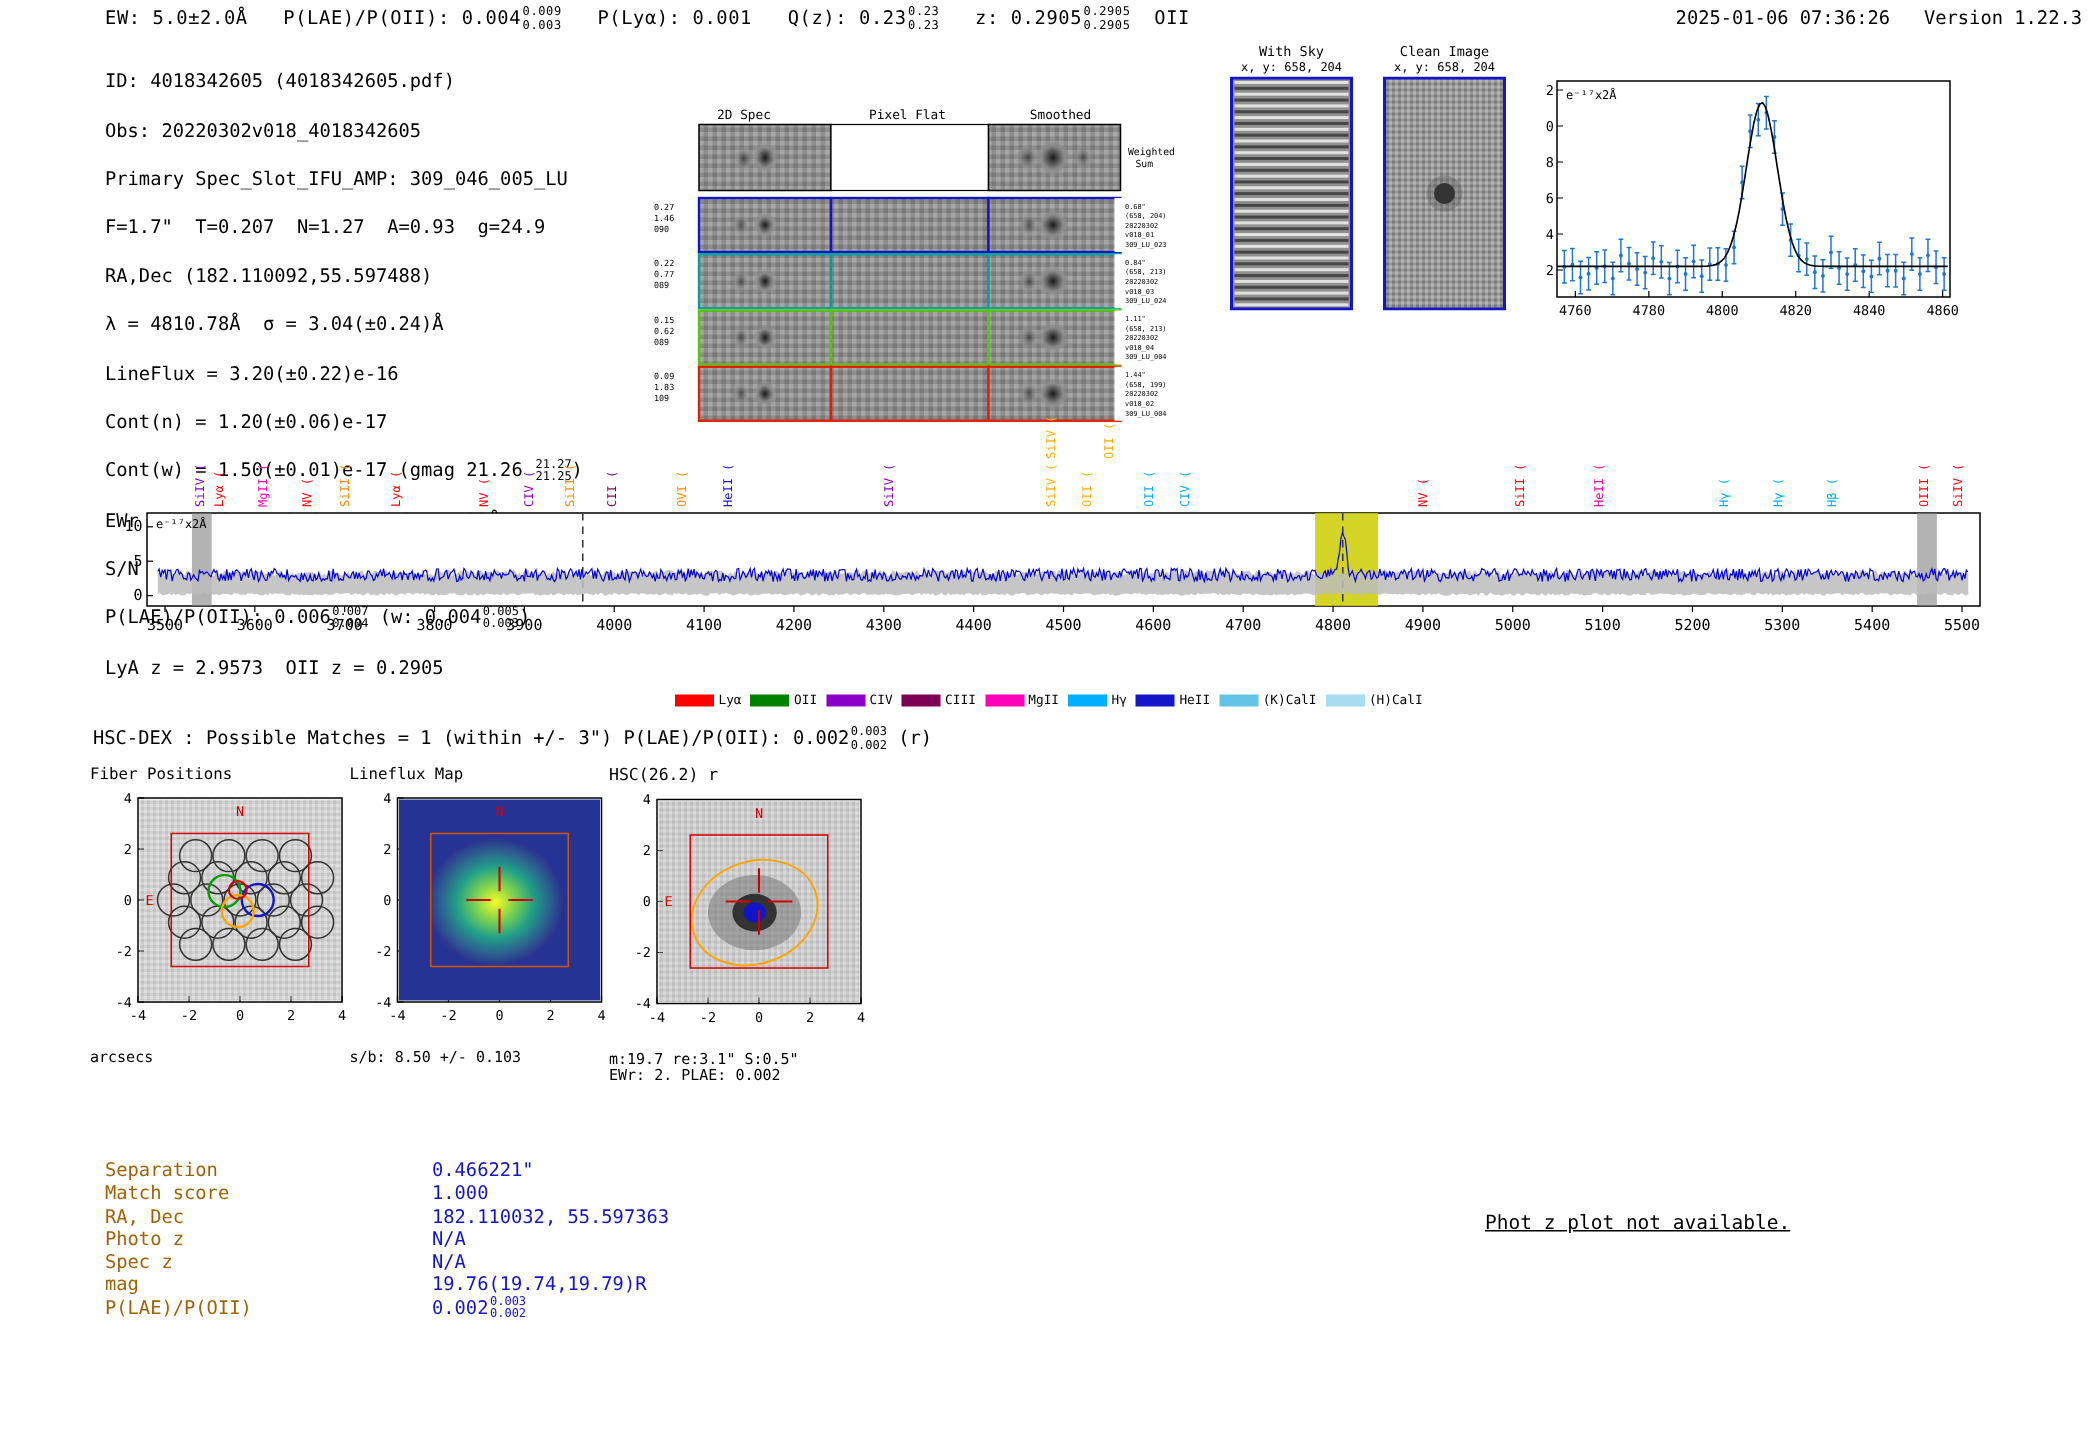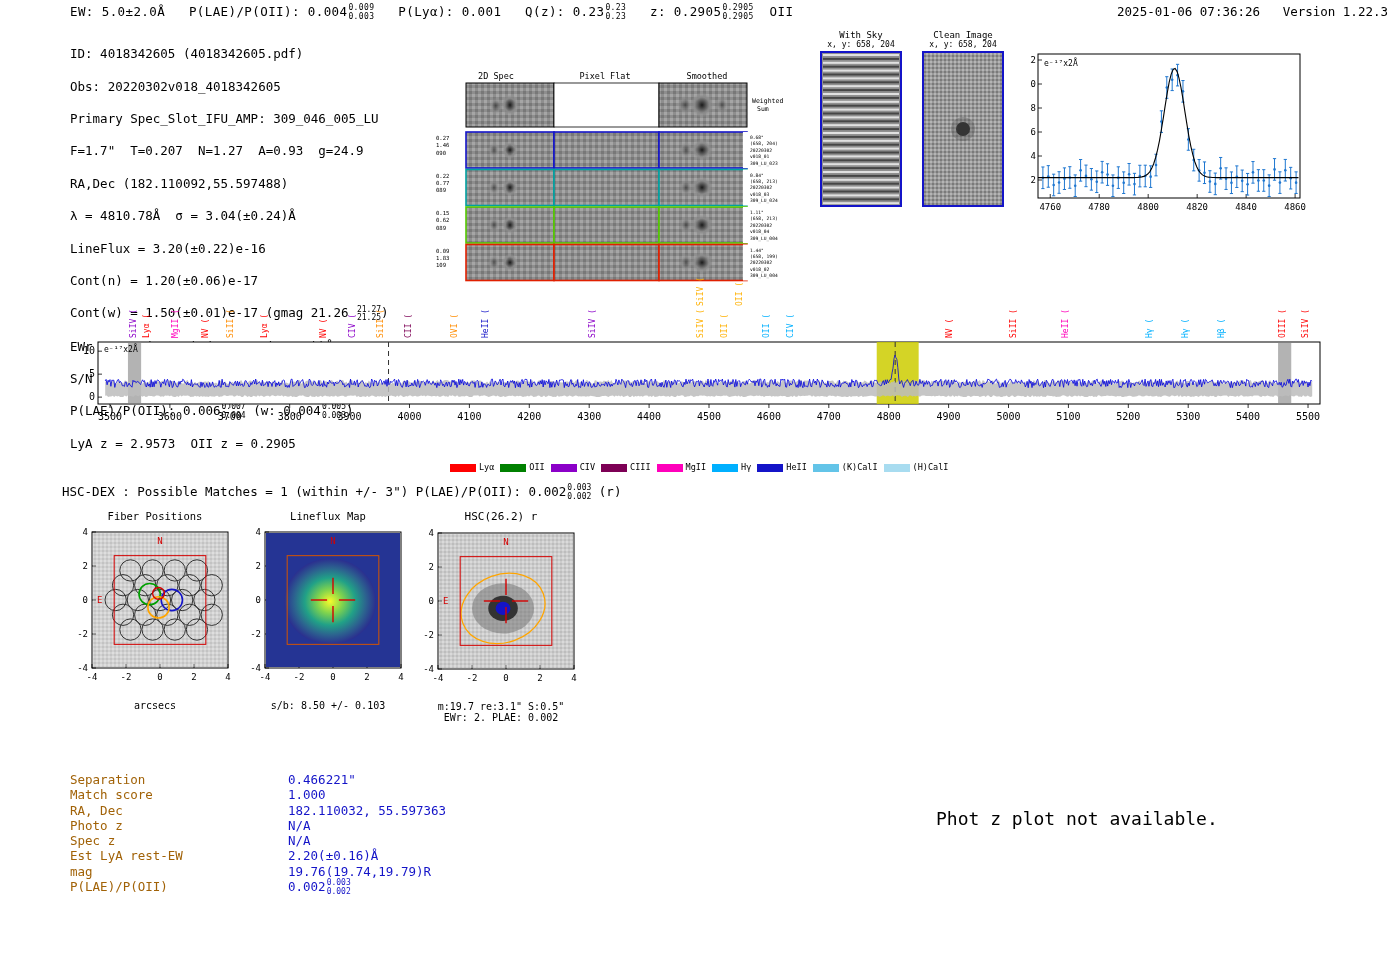--- a/index.html
+++ b/index.html
@@ -19,22 +19,22 @@
   #legend{left:450px;top:462px;font-size:8.5px;}
   .lgitem{display:inline-block;margin-right:6px;}
   .lgsw{display:inline-block;width:26px;height:8px;vertical-align:middle;margin-right:3px;}
   
   #hscline{left:62px;top:484px;font-size:12.5px;white-space:nowrap;}
   
   #bottomtbl{left:70px;top:772px;font-size:12.5px;line-height:15.3px;}
   #bottomtbl td{padding:0;vertical-align:top;font-size:12.5px;line-height:15.3px;}
   .bcol1{width:218px;color:#a16207;}
   .bcol2{color:#1414c8;white-space:nowrap;}
-  #photoznote{left:936px;top:808px;font-size:18px;}
-  .cen{text-align:center;}
+  #photoznote{left:990px;top:808px;font-size:13px;text-decoration:underline;}
+  .cen{}
 </style>
 </head>
 <body>
 
 <div class="abs mono" id="topline">
   <span>EW: 5.0±2.0Å</span>&nbsp;&nbsp;
   <span>P(LAE)/P(OII): 0.004</span><span class="fracstack"><span style="display:block">0.009</span><span style="display:block">0.003</span></span>&nbsp;&nbsp;
   <span>P(Lyα): 0.001</span>&nbsp;&nbsp;
   <span>Q(z): 0.23</span><span class="fracstack"><span style="display:block">0.23</span><span style="display:block">0.23</span></span>&nbsp;&nbsp;
   <span>z: 0.2905</span><span class="fracstack"><span style="display:block">0.2905</span><span style="display:block">0.2905</span></span>&nbsp;
@@ -716,24 +716,20 @@
       </tr>
       <tr>
         <td class="bcol1">Photo z</td>
         <td class="bcol2">N/A</td>
       </tr>
       <tr>
         <td class="bcol1">Spec z</td>
         <td class="bcol2">N/A</td>
       </tr>
       <tr>
-        <td class="bcol1">Est LyA rest-EW</td>
-        <td class="bcol2">2.20(±0.16)Å</td>
-      </tr>
-      <tr>
         <td class="bcol1">mag</td>
         <td class="bcol2">19.76(19.74,19.79)R</td>
       </tr>
       <tr>
         <td class="bcol1">P(LAE)/P(OII)</td>
         <td class="bcol2">0.002<span class="fracstack"><span style="display:block">0.003</span><span style="display:block">0.002</span></span></td>
       </tr>
     </tbody>
 </table>
 

